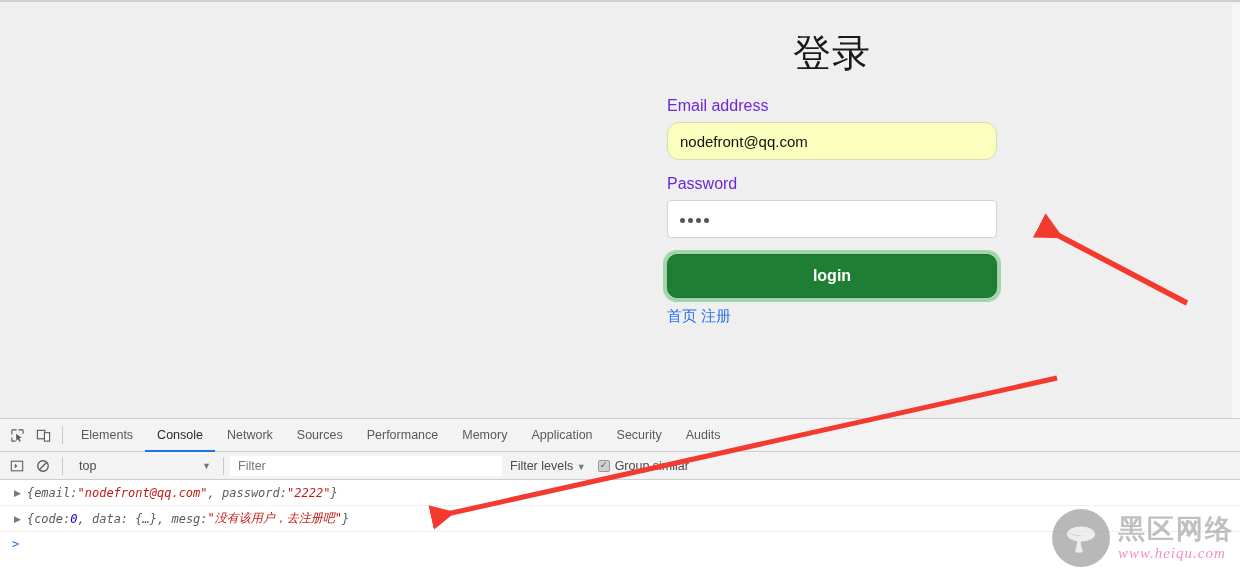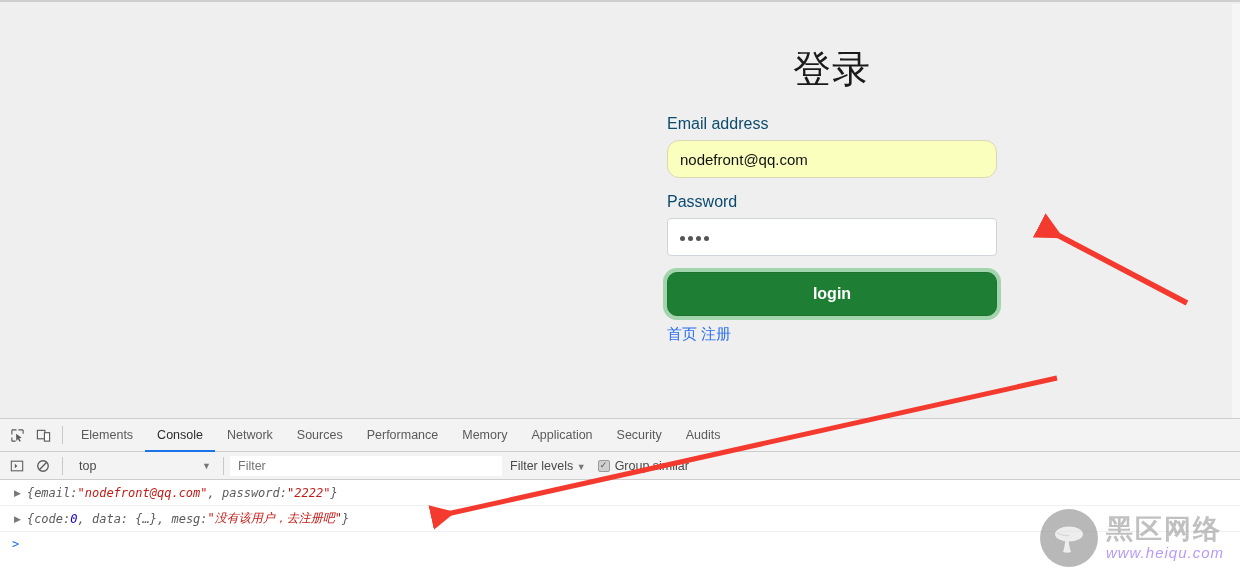--- a/index.html
+++ b/index.html
@@ -31,34 +31,34 @@
     background: #f6f6f6;
   }
 
   
   .login-form {
     position: absolute;
     left: 667px; top: 22px;
     width: 330px;
   }
   .page-title {
-    margin: 16px;
+    margin: 0;
     font-size: 38px;
     font-weight: 400;
     line-height: 58px;
     text-align: center;
     color: #1a1a1a;
     letter-spacing: 1px;
   }
   .field-label {
     display: block;
     margin: 14px 0 7px 0;
     font-size: 16px;
     line-height: 19px;
-    color: #0c4a6e;
+    color: #6d28d9;
   }
   .text-input {
     display: block;
     width: 330px;
     height: 38px;
     padding: 6px 12px;
     font-size: 15px;
     line-height: 24px;
     color: #333;
     background: #ffffff;
@@ -263,21 +263,21 @@
   .arrows {
     position: absolute;
     left: 0; top: 0;
     width: 1240px; height: 569px;
     pointer-events: none;
   }
 
   
   .watermark {
     position: absolute;
-    right: 16px; bottom: 2px;
+    right: 6px; bottom: 2px;
     display: flex;
     align-items: center;
     gap: 8px;
     opacity: 0.62;
   }
   .wm-logo {
     width: 58px; height: 58px;
     border-radius: 50%;
     background: #8e8e8e;
     display: flex; align-items: center; justify-content: center;
@@ -286,24 +286,24 @@
   .wm-cn {
     font-size: 27px;
     font-weight: 700;
     color: #9a9a9a;
     letter-spacing: 2px;
     line-height: 30px;
   }
   .wm-url {
     font-size: 15px;
     font-style: italic;
-    color: #8b5cf6;
+    color: #ec4899;
     letter-spacing: 1px;
     line-height: 18px;
-    font-family: Liberation Sans, sans-serif;
+    font-family: Liberation Serif, serif;
   }
 </style>
 </head>
 <body>
 
 <div id="root">
 
   <div class="viewport">
     <div class="page-right-strip"></div>
 

